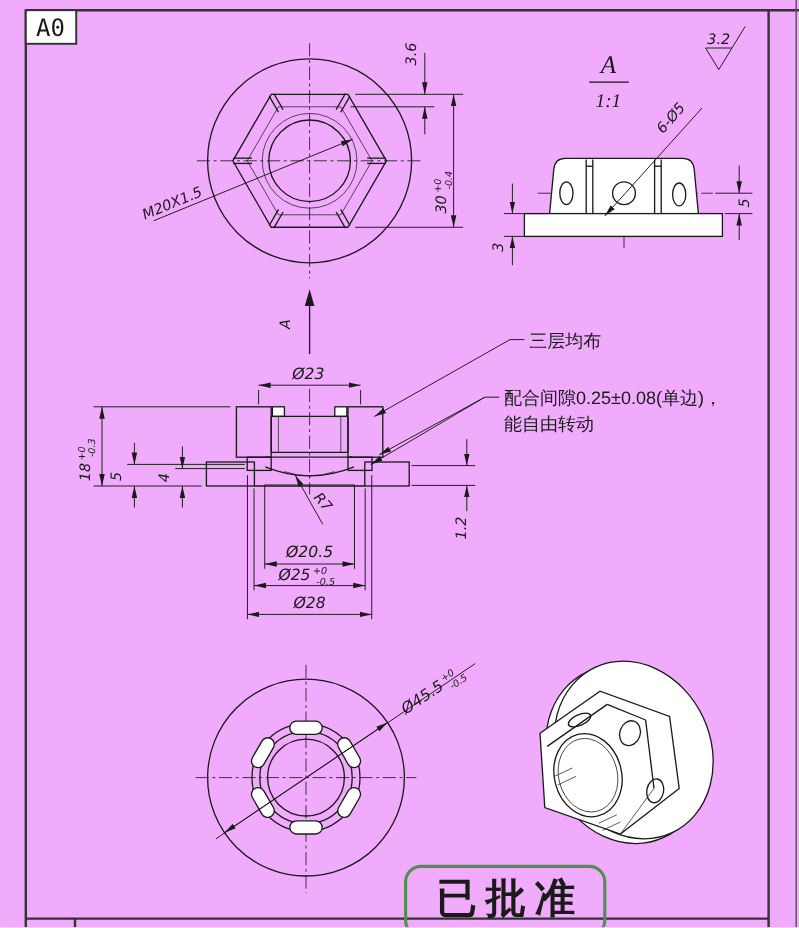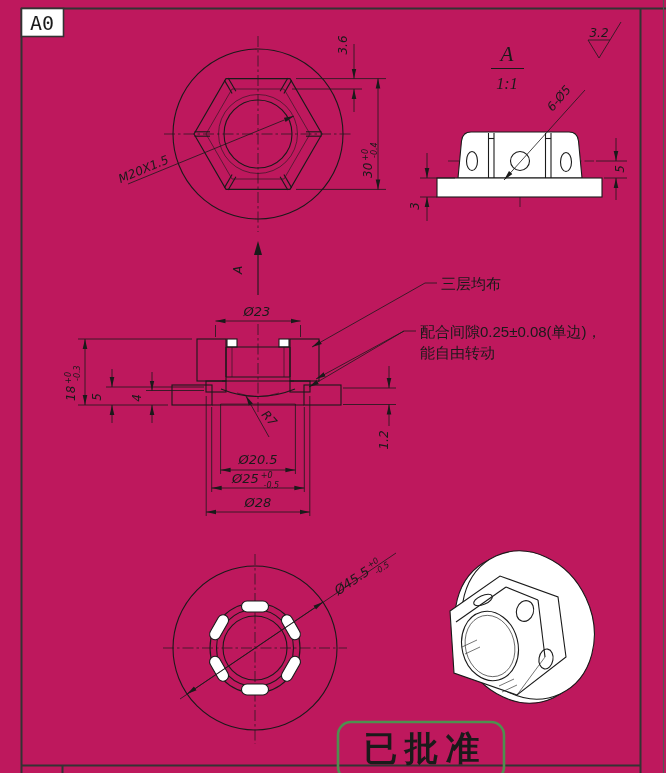--- a/index.html
+++ b/index.html
@@ -1,16 +1,16 @@
 <!DOCTYPE html>
 <html><head>
 <meta charset="utf-8">
 <style>
   html,body{margin:0;padding:0;background:#fff;}
-  #sheet{position:relative;width:666px;height:773px;background:#be185d;overflow:hidden;
+  #sheet{position:relative;width:666px;height:773px;background:#f0abfc;overflow:hidden;
          font-family:"DejaVu Sans",sans-serif;}
   svg{position:absolute;left:0;top:0;}
   text{fill:#1a1a1a;}
   .dim{font:italic 12px "DejaVu Sans",sans-serif;}
   .dimbig{font:italic 13px "DejaVu Sans",sans-serif;}
   .tol{font:italic 8px "DejaVu Sans",sans-serif;}
   .cn{font:15px "Liberation Sans",sans-serif;font-style:normal;}
   .vlabel{font:italic 21px "Liberation Serif",serif;}
   .vscale{font:italic 16px "Liberation Serif",serif;}
   .a0{font:20px "DejaVu Sans Mono",monospace;}

